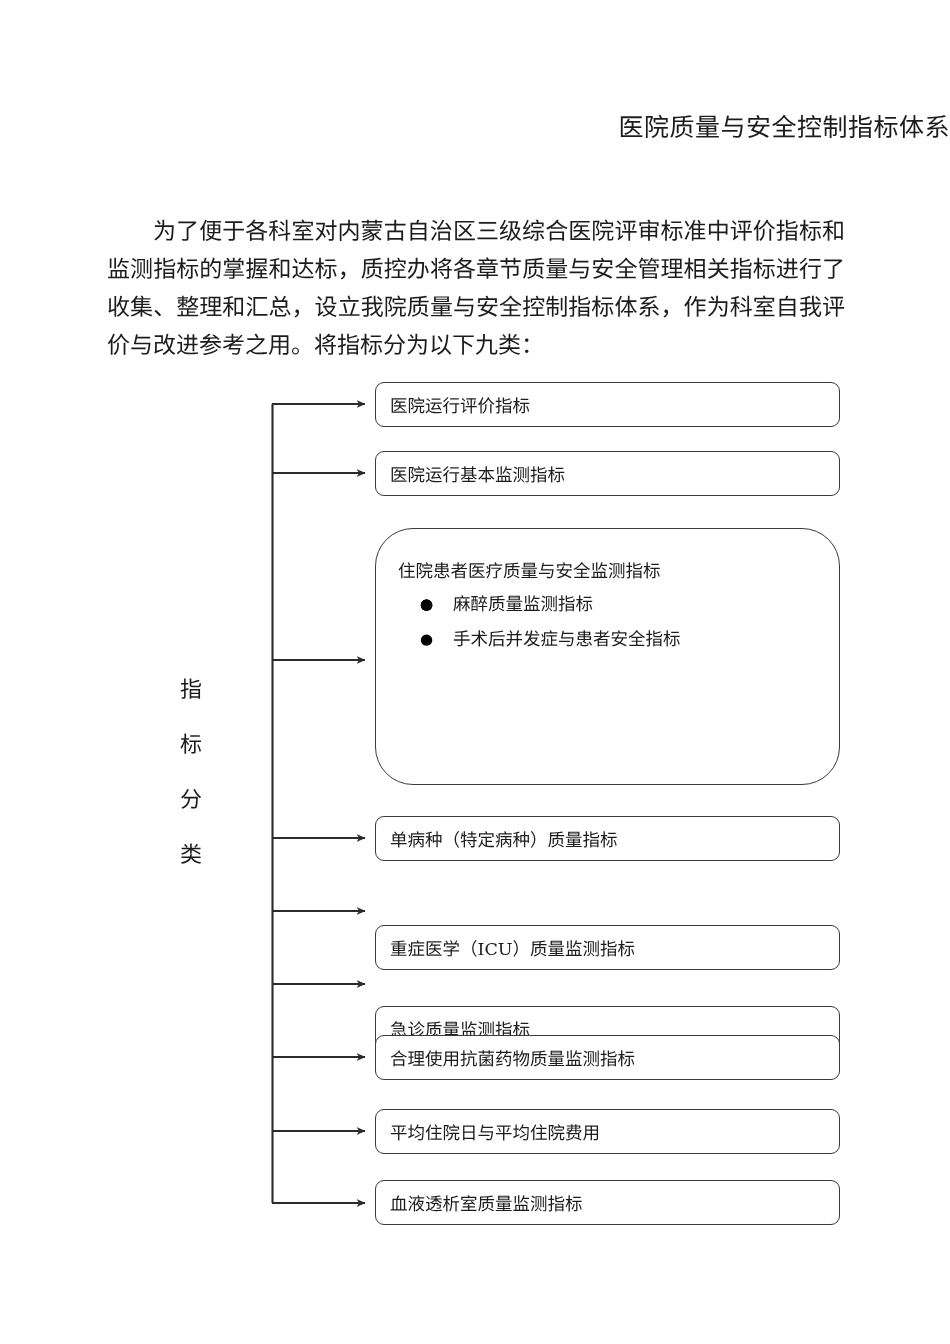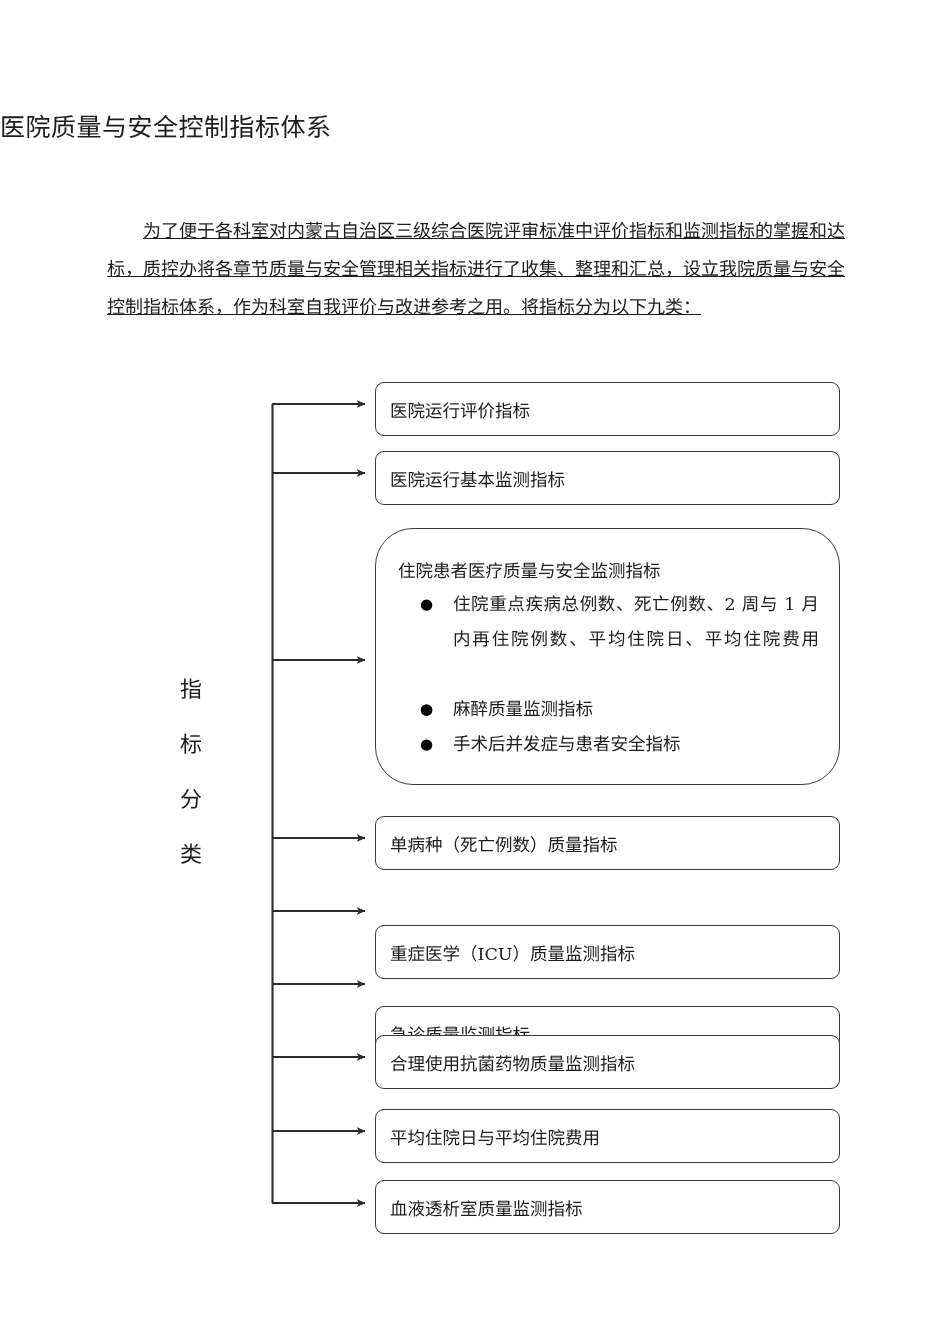--- a/index.html
+++ b/index.html
@@ -21,41 +21,40 @@
     position: absolute;
     inset: 0;
   }
 
   
   .doc-title {
     position: absolute;
     left: 0;
     top: 111px;
     width: 950px;
-    text-align: left;
+    text-align: right;
     font-size: 25px;
     line-height: 34px;
     letter-spacing: 0.5px;
     color: #1c1c1c;
     font-weight: 400;
   }
 
   
   .intro {
     position: absolute;
     left: 107px;
     top: 212px;
     width: 738px;
-    font-size: 18px;
+    font-size: 23px;
     line-height: 38px;
     text-align: justify;
     text-justify: inter-ideograph;
     text-indent: 2em;
     color: #1c1c1c;
-    text-decoration: underline;
   }
 
   
   .side-label {
     position: absolute;
     left: 168px;
     top: 662px;
     width: 46px;
     font-size: 22px;
     line-height: 55px;
@@ -87,21 +86,21 @@
     border-radius: 9px;
     background: #ffffff;
     font-size: 17.5px;
     color: #1c1c1c;
     display: flex;
     align-items: center;
     padding: 0 14px;
   }
 
   .node.simple {
-    height: 54px;
+    height: 45px;
   }
 
   
   .node.big {
     top: 528px;
     height: 257px;
     border-radius: 38px;
     display: block;
     padding: 26px 20px 10px 20px;
     align-items: flex-start;
@@ -192,38 +191,37 @@
 
   <div class="node simple" style="top:451px;">
     <span>医院运行基本监测指标</span>
   </div>
 
   <div class="node big">
     <div class="big-heading">住院患者医疗质量与安全监测指标</div>
     <ul class="big-list">
       <li class="wrap">
         <span class="bullet">●</span>
-        <span class="txt">住院重点疾病总例数、死亡例数、2 周与 1 月内再住院例数、平均住院日、平均住院费用</span>
       </li>
       <li class="wrap">
         <span class="bullet">●</span>
       </li>
       <li>
         <span class="bullet">●</span>
         <span class="txt">麻醉质量监测指标</span>
       </li>
       <li>
         <span class="bullet">●</span>
         <span class="txt">手术后并发症与患者安全指标</span>
       </li>
     </ul>
   </div>
 
   <div class="node simple" style="top:816px;">
-    <span>单病种（死亡例数）质量指标</span>
+    <span>单病种（特定病种）质量指标</span>
   </div>
 
   <div class="node simple" style="top:925px;">
     <span>重症医学（ICU）质量监测指标</span>
   </div>
 
   <div class="node simple" style="top:1006px;">
     <span>急诊质量监测指标</span>
   </div>
 

